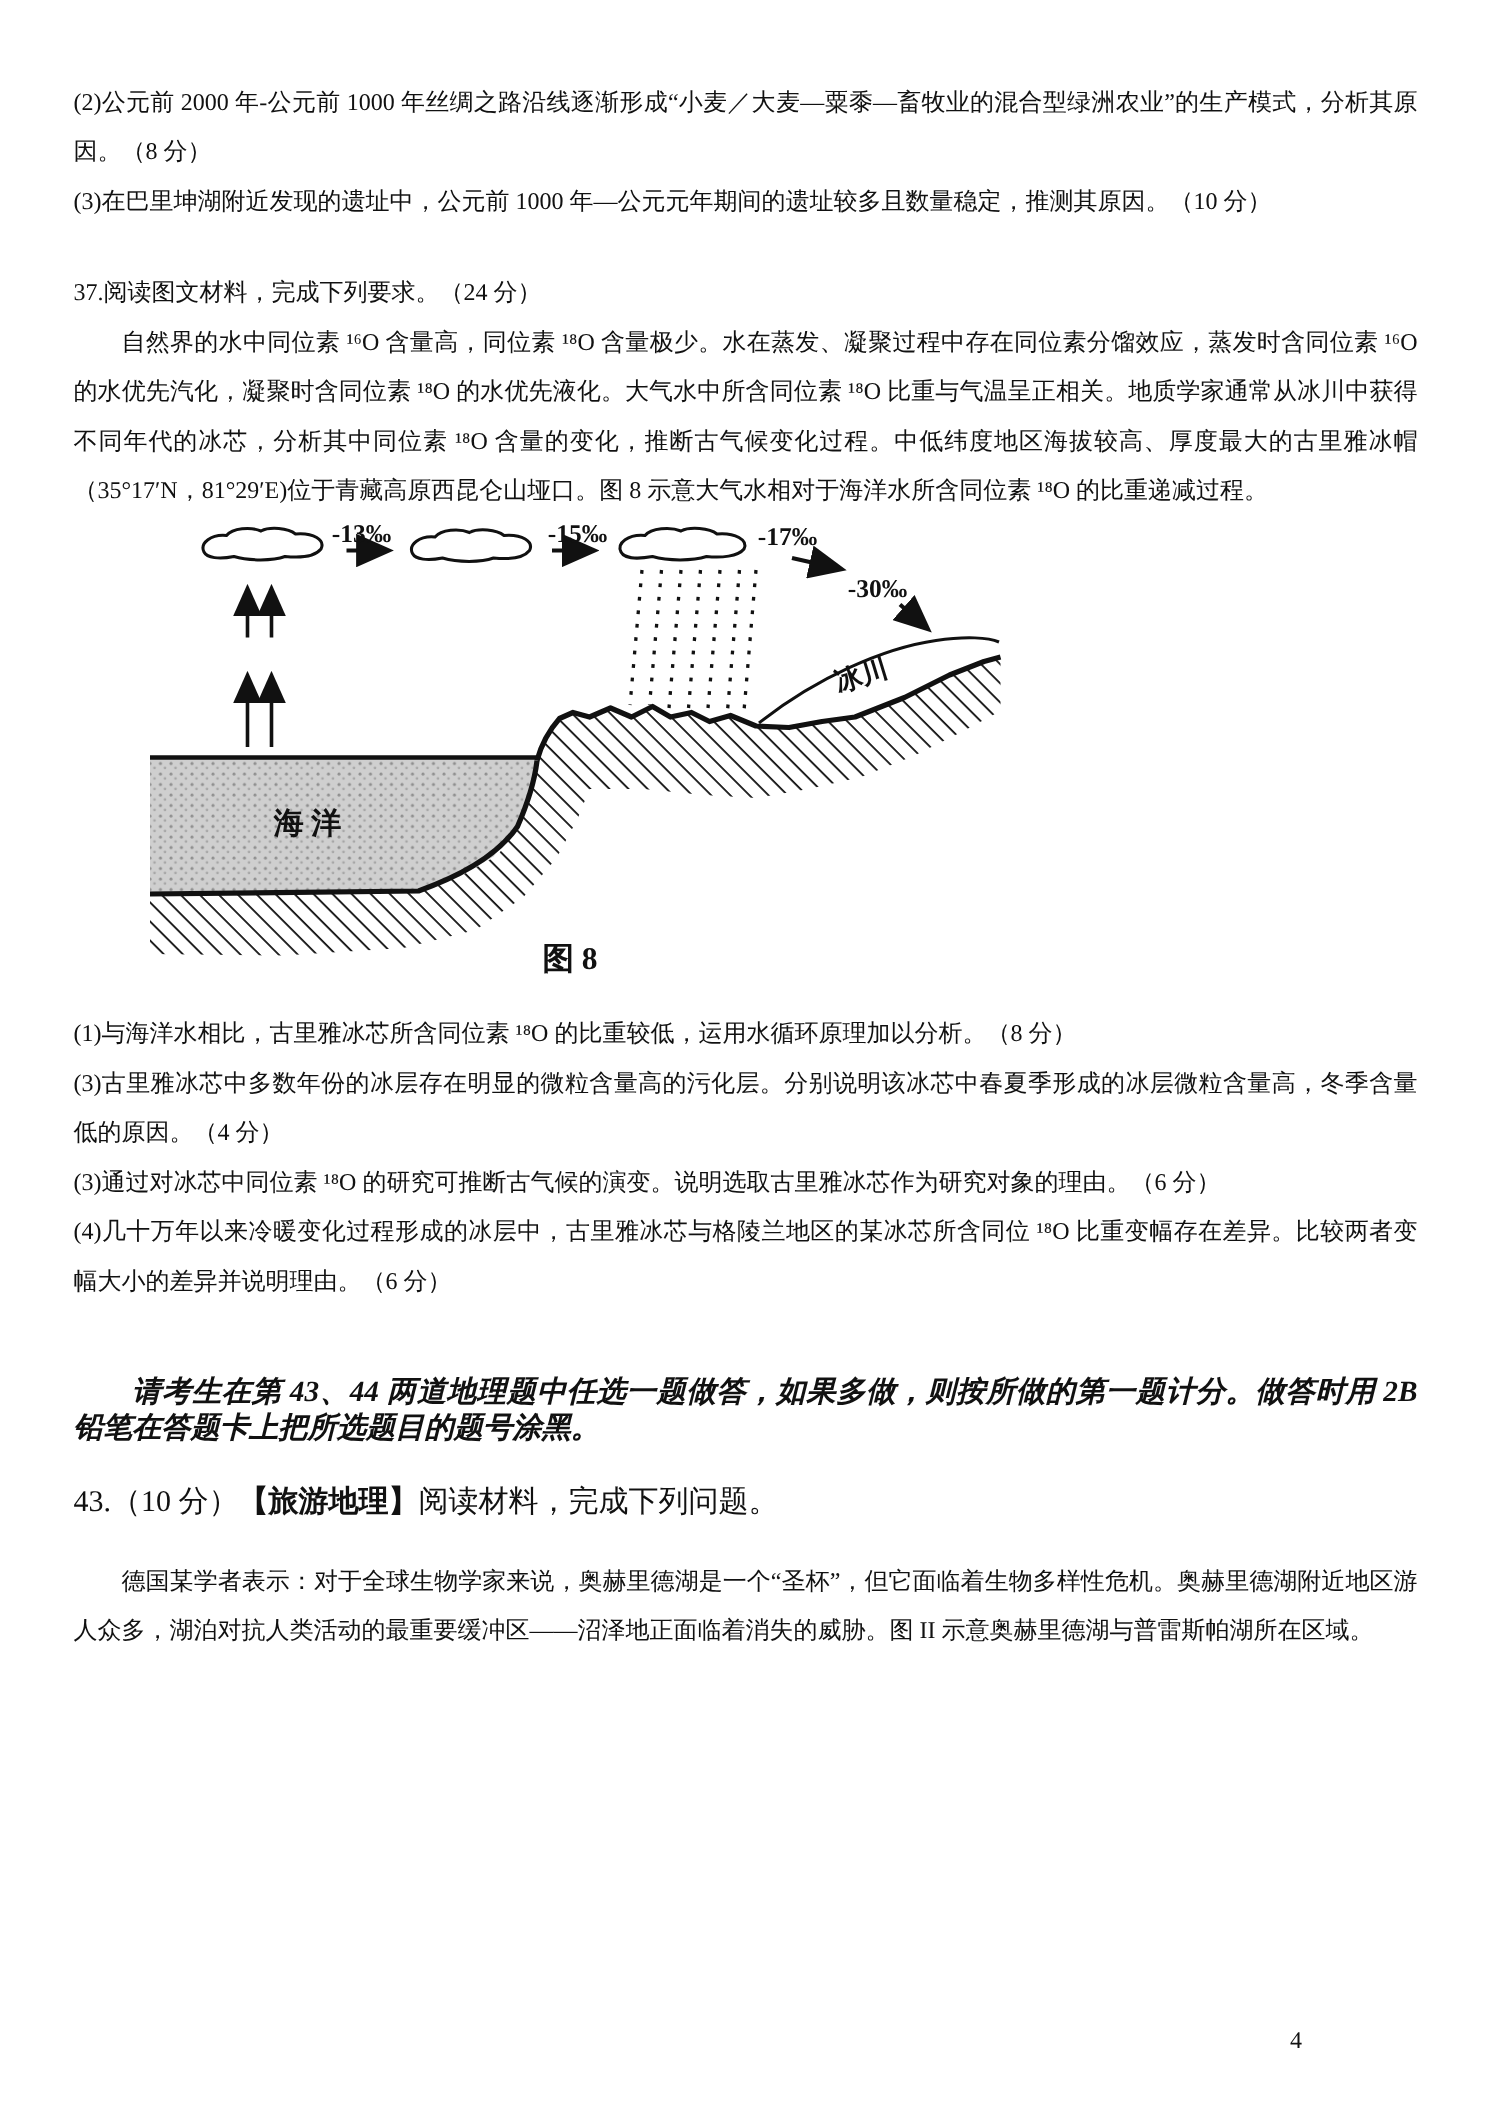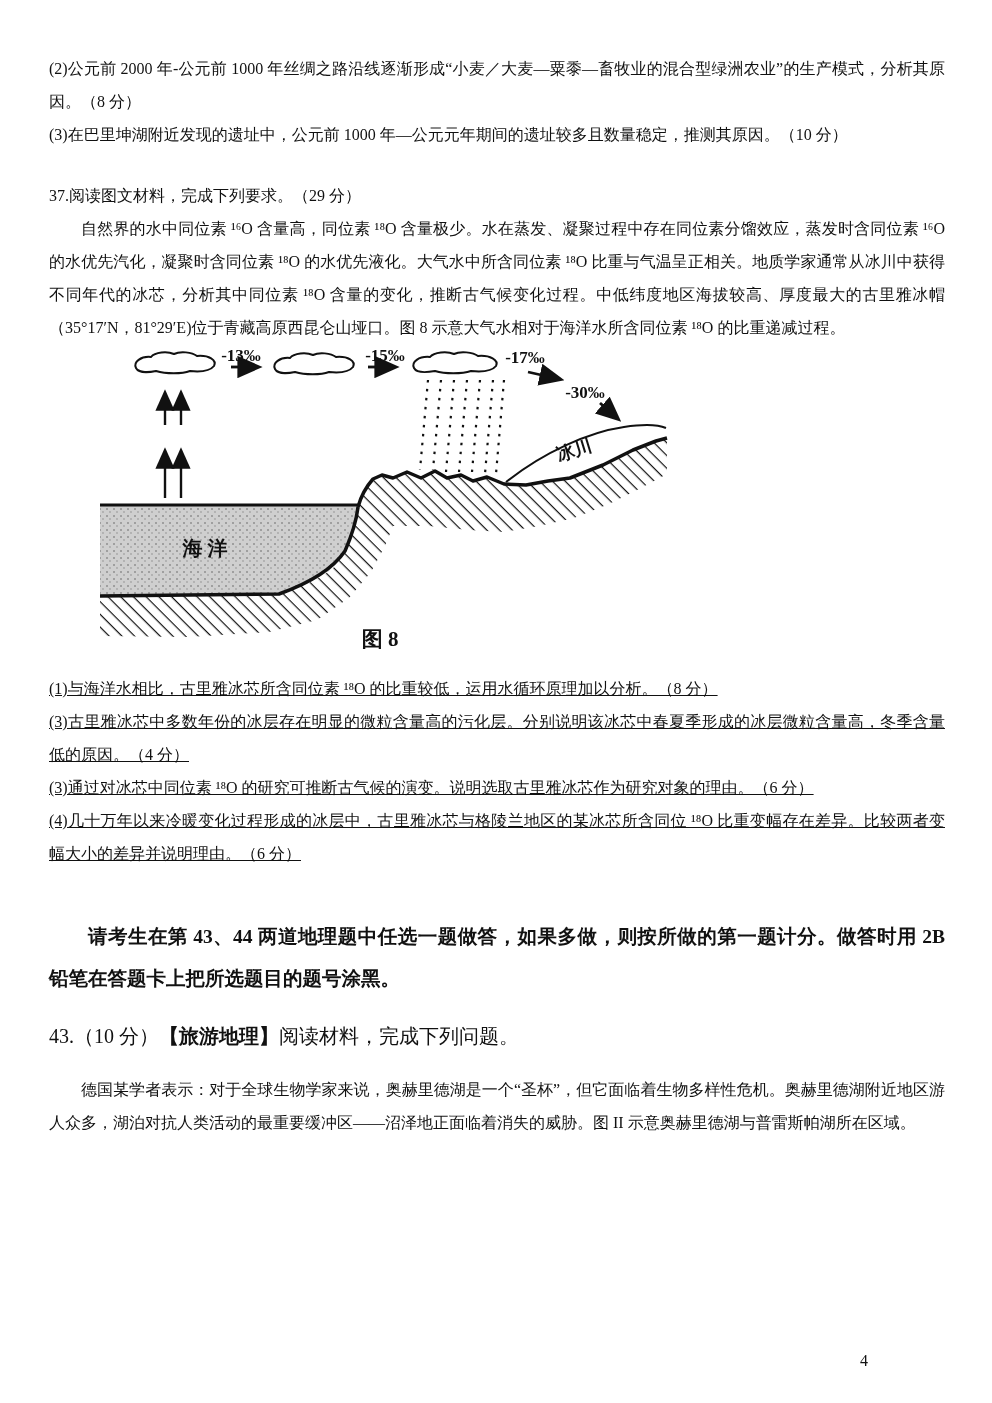--- a/index.html
+++ b/index.html
@@ -3,38 +3,38 @@
 <meta charset="utf-8">
 <style>
   html,body{margin:0;padding:0;background:#ffffff;}
   body{width:992px;height:1403px;overflow:hidden;position:relative;
        font-family:"Liberation Serif","DejaVu Serif",serif;color:#111;}
   .sheet{padding:52px 47px 0 49px;}
   .para{font-size:16px;line-height:33px;text-align:justify;margin:0;}
   .indent{text-indent:2em;}
   .q37-header{margin-top:28px;}
   .figure-wrap{margin-top:2px;width:640px;}
-  .q-item{margin:0;text-decoration:underline;}
-  .notice{font-size:19.5px;line-height:42px;font-weight:bold;text-indent:2em;
-          text-align:justify;margin-top:46px;}
+  .q-item{margin:0;}
+  .notice{font-size:19.5px;line-height:24px;font-weight:bold;text-indent:2em;
+          text-align:justify;margin-top:46px;font-style:italic;}
   .q43-header{font-size:20px;line-height:33px;margin-top:6px;}
   .q43-header .tag{font-weight:bold;}
   .page-num{position:absolute;left:860px;top:1352px;font-size:16px;}
   svg text{font-family:"Liberation Serif","DejaVu Serif",serif;fill:#111;}
   svg .rate{font-size:17px;font-weight:bold;}
 </style>
 </head>
 <body>
 
 <div class="sheet">
 
   <p class="para">(2)公元前 2000 年-公元前 1000 年丝绸之路沿线逐渐形成“小麦／大麦—粟黍—畜牧业的混合型绿洲农业”的生产模式，分析其原因。（8 分）</p>
   <p class="para">(3)在巴里坤湖附近发现的遗址中，公元前 1000 年—公元元年期间的遗址较多且数量稳定，推测其原因。（10 分）</p>
 
-  <p class="para q37-header">37.阅读图文材料，完成下列要求。（29 分）</p>
+  <p class="para q37-header">37.阅读图文材料，完成下列要求。（24 分）</p>
   <p class="para indent">自然界的水中同位素 ¹⁶O 含量高，同位素 ¹⁸O 含量极少。水在蒸发、凝聚过程中存在同位素分馏效应，蒸发时含同位素 ¹⁶O 的水优先汽化，凝聚时含同位素 ¹⁸O 的水优先液化。大气水中所含同位素 ¹⁸O 比重与气温呈正相关。地质学家通常从冰川中获得不同年代的冰芯，分析其中同位素 ¹⁸O 含量的变化，推断古气候变化过程。中低纬度地区海拔较高、厚度最大的古里雅冰帽（35°17′N，81°29′E)位于青藏高原西昆仑山垭口。图 8 示意大气水相对于海洋水所含同位素 ¹⁸O 的比重递减过程。</p>
 
   <div class="figure-wrap">
     <svg width="620" height="310" viewBox="0 0 620 310" xmlns="http://www.w3.org/2000/svg">
       <defs>
         <pattern id="hatch" width="9" height="9" patternUnits="userSpaceOnUse" patternTransform="rotate(45)">
           <rect width="9" height="9" fill="#ffffff"></rect>
           <line x1="0" y1="0" x2="9" y2="0" stroke="#111" stroke-width="2.4"></line>
         </pattern>
         <pattern id="stipple" width="7" height="7" patternUnits="userSpaceOnUse">

